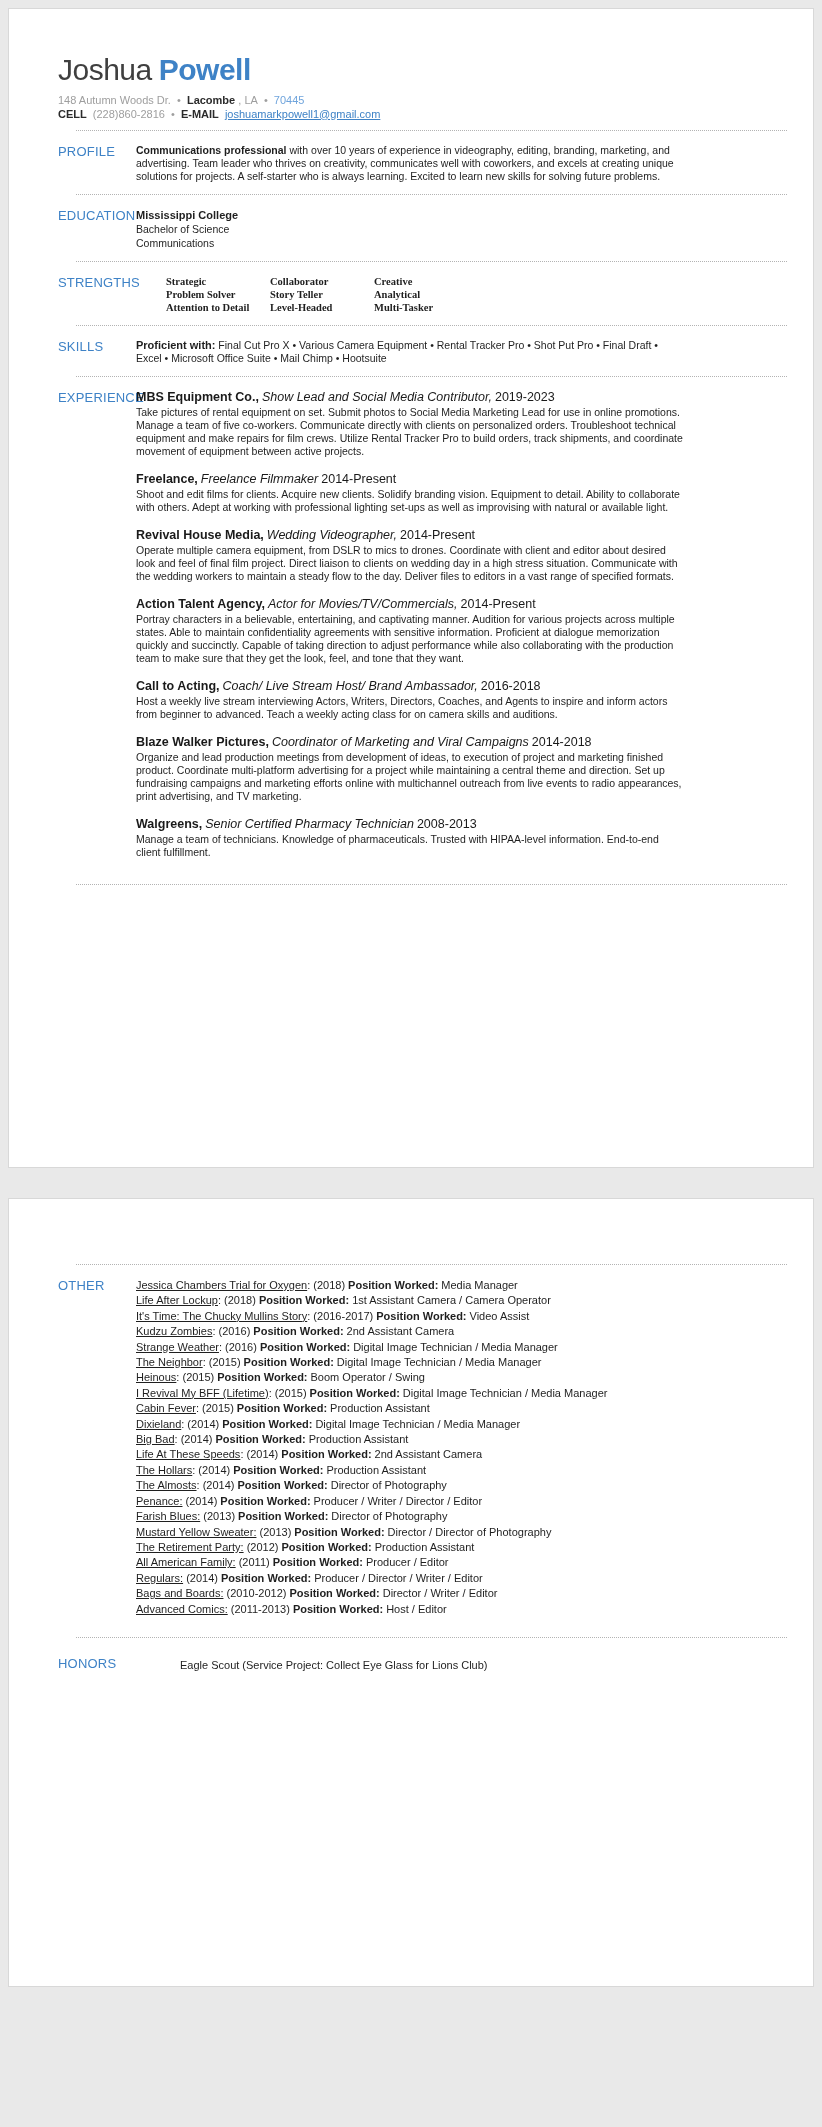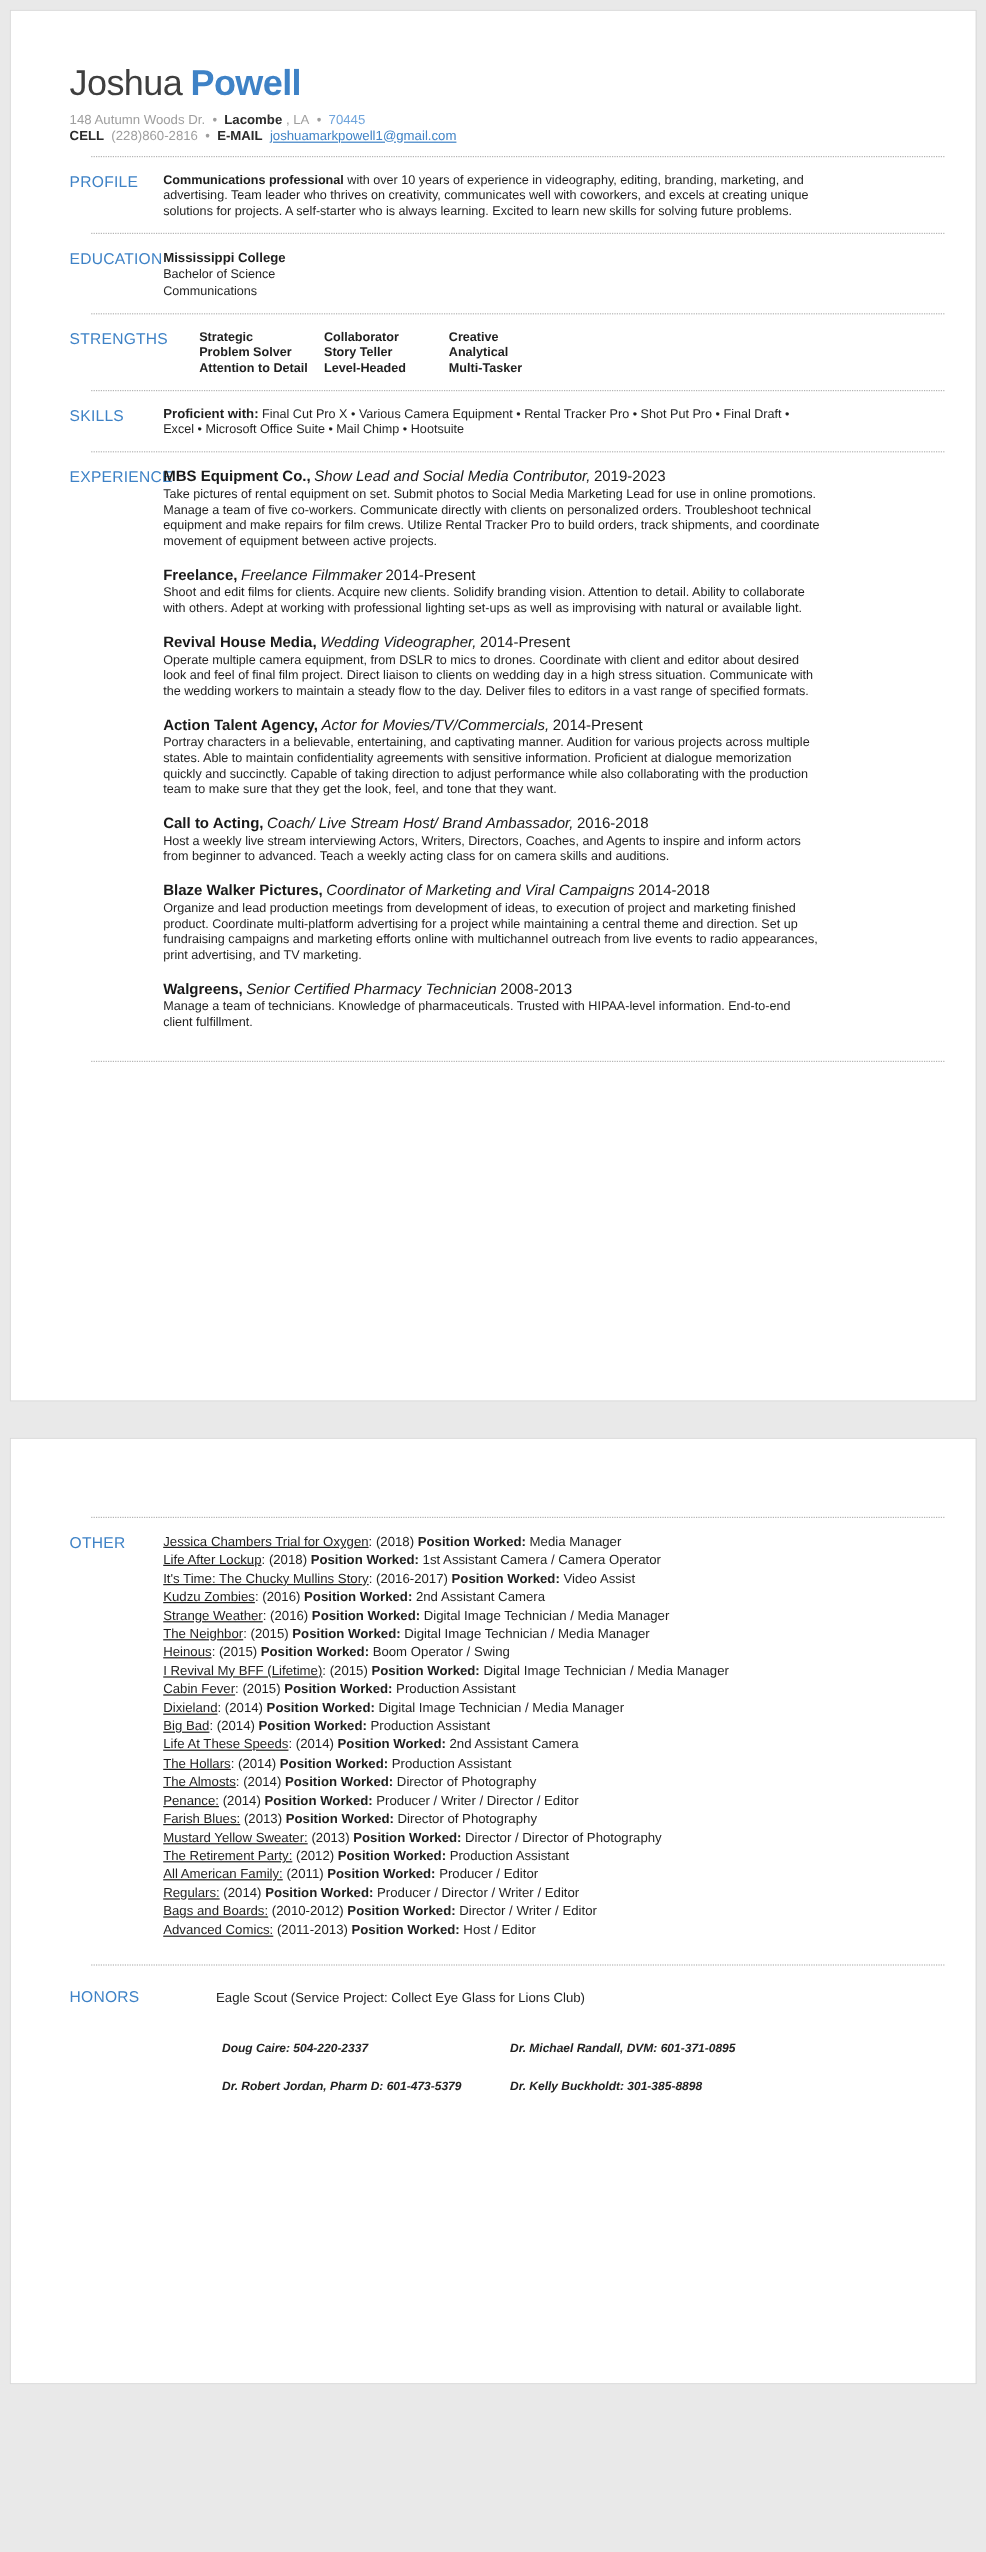--- a/index.html
+++ b/index.html
@@ -32,21 +32,21 @@
   .row{display:flex;align-items:flex-start;padding:4px 0 2px 0;}
   .label{flex:0 0 78px;width:78px;font-size:13px;letter-spacing:0.2px;line-height:15px;}
   .content{flex:1;font-size:10.5px;line-height:13px;}
   .content p{margin:0;max-width:548px;}
 
   .edu-school{font-size:11px;font-weight:700;line-height:14px;}
   .edu-line{font-size:10.5px;line-height:14px;}
 
   .str-wrap{display:flex;margin-left:30px;}
   .str-col{width:104px;}
-  .str-item{font-weight:700;font-size:10.5px;line-height:13px;}
+  .str-item{font-weight:700;font-size:10.5px;line-height:13px;font-family:Liberation Serif, serif;}
 
   .skills-lead{font-weight:700;font-size:11px;}
 
   
   .job{margin:0 0 14px 0;}
   .job h3{margin:0;font-size:12.5px;line-height:15px;font-weight:400;color:#1a1a1a;}
   .job h3 .co{font-weight:700;margin-right:3px;}
   .job h3 .ti{font-style:italic;margin-right:3px;}
   .job p{margin:1px 0 0 0;max-width:548px;font-size:10.5px;line-height:13px;}
 
@@ -155,21 +155,21 @@
       <div class="label accent">EXPERIENCE</div>
       <div class="content">
 
           <div class="job">
             <h3><span class="co">MBS Equipment Co.,</span><span class="ti">Show Lead and Social Media Contributor,</span><span class="dates">2019-2023</span></h3>
             <p>Take pictures of rental equipment on set. Submit photos to Social Media Marketing Lead for use in online promotions. Manage a team of five co-workers. Communicate directly with clients on personalized orders. Troubleshoot technical equipment and make repairs for film crews. Utilize Rental Tracker Pro to build orders, track shipments, and coordinate movement of equipment between active projects.</p>
           </div>
 
           <div class="job">
             <h3><span class="co">Freelance,</span><span class="ti">Freelance Filmmaker</span><span class="dates">2014-Present</span></h3>
-            <p>Shoot and edit films for clients. Acquire new clients. Solidify branding vision. Attention to detail. Ability to collaborate with others. Adept at working with professional lighting set-ups as well as improvising with natural or available light.</p>
+            <p>Shoot and edit films for clients. Acquire new clients. Solidify branding vision. Equipment to detail. Ability to collaborate with others. Adept at working with professional lighting set-ups as well as improvising with natural or available light.</p>
           </div>
 
           <div class="job">
             <h3><span class="co">Revival House Media,</span><span class="ti">Wedding Videographer,</span><span class="dates">2014-Present</span></h3>
             <p>Operate multiple camera equipment, from DSLR to mics to drones. Coordinate with client and editor about desired look and feel of final film project. Direct liaison to clients on wedding day in a high stress situation. Communicate with the wedding workers to maintain a steady flow to the day. Deliver files to editors in a vast range of specified formats.</p>
           </div>
 
           <div class="job">
             <h3><span class="co">Action Talent Agency,</span><span class="ti">Actor for Movies/TV/Commercials,</span><span class="dates">2014-Present</span></h3>
             <p>Portray characters in a believable, entertaining, and captivating manner. Audition for various projects across multiple states. Able to maintain confidentiality agreements with sensitive information. Proficient at dialogue memorization quickly and succinctly. Capable of taking direction to adjust performance while also collaborating with the production team to make sure that they get the look, feel, and tone that they want.</p>
@@ -297,27 +297,15 @@
 
     <div class="divider" style="margin-top:18px;margin-bottom:14px;"></div>
 
     <section class="row">
       <div class="label accent">HONORS</div>
       <div class="content">
         <div class="honors-text">Eagle Scout (Service Project: Collect Eye Glass for Lions Club)</div>
       </div>
     </section>
 
-    <div class="refs">
-
-        <div class="ref-row">
-          <div class="ref-left">Doug Caire: 504-220-2337</div>
-          <div class="ref-right">Dr. Michael Randall, DVM: 601-371-0895</div>
-        </div>
-
-        <div class="ref-row">
-          <div class="ref-left">Dr. Robert Jordan, Pharm D: 601-473-5379</div>
-          <div class="ref-right">Dr. Kelly Buckholdt: 301-385-8898</div>
-        </div>
-      </div>
 
   </div>
 </div>
 
 </body></html>

